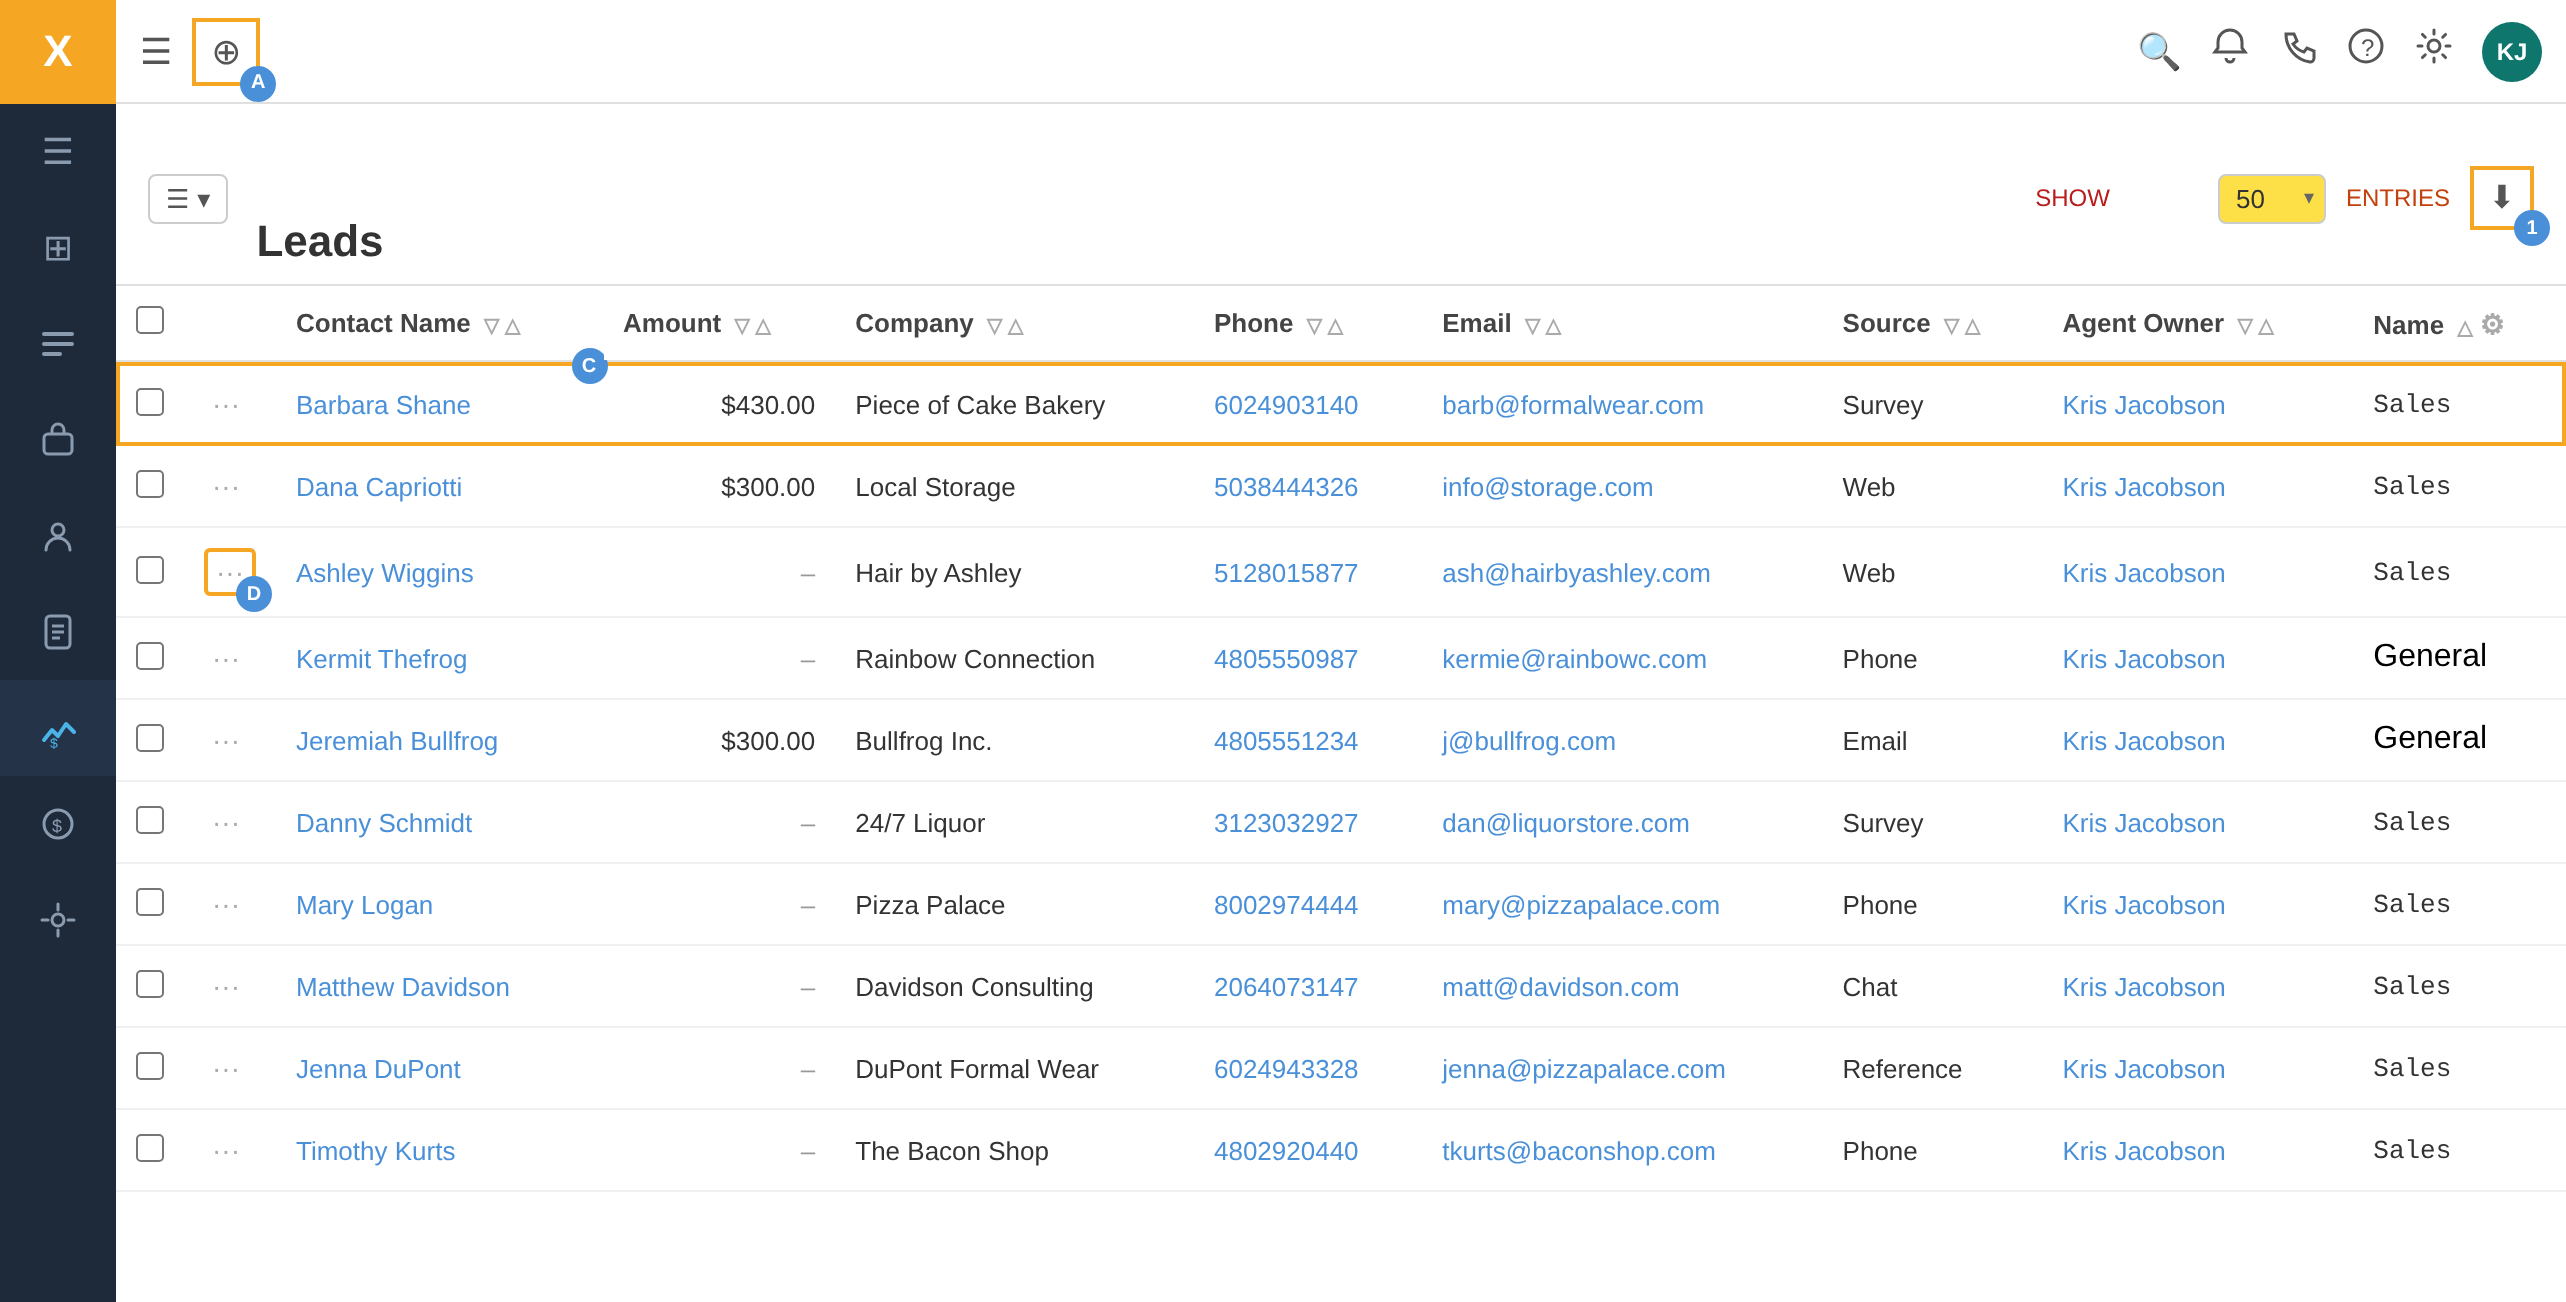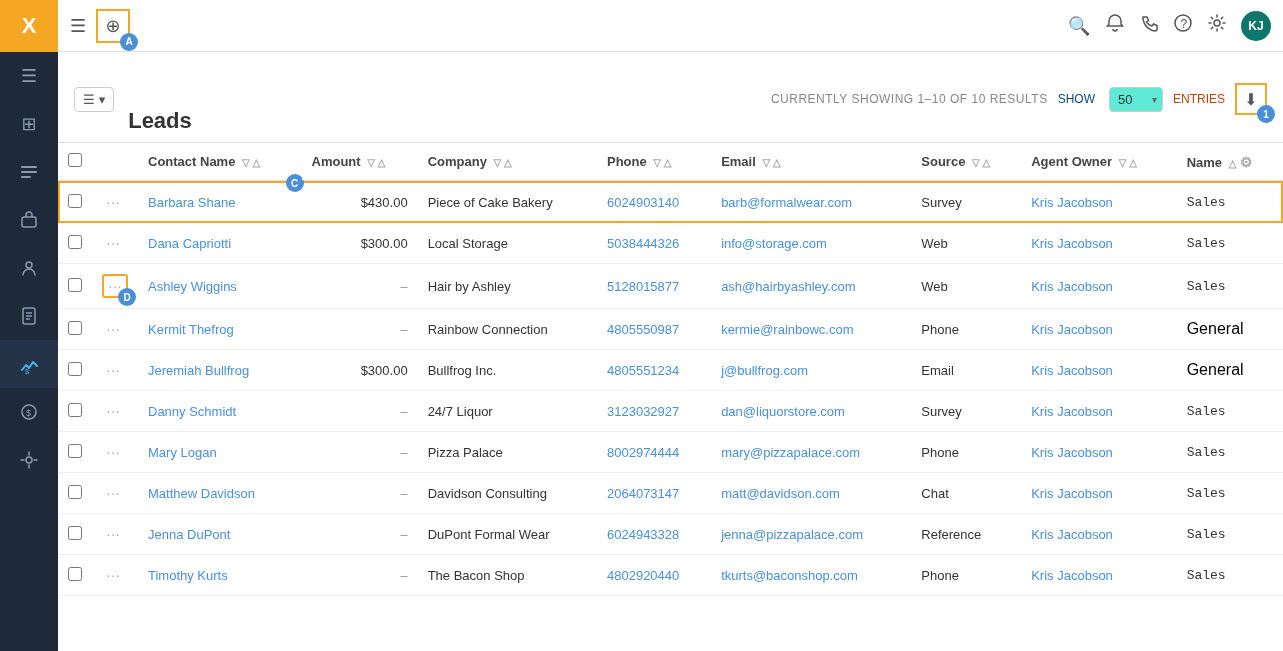--- a/index.html
+++ b/index.html
@@ -125,27 +125,28 @@
       display: flex; align-items: center; gap: 4px;
       border: 1px solid #ccc; border-radius: 4px;
       padding: 4px 8px; cursor: pointer; background: #fff; color: #555; font-size: 13px;
     }
     .page-title { font-size: 22px; font-weight: 600; color: #333; margin-left: 6px; margin-top: 44px; }
     .page-header-right {
       margin-left: auto;
       display: flex; align-items: center; gap: 10px; font-size: 12px; color: #888;
     }
     .showing-text { letter-spacing: 0.5px; }
-    .show-label { font-size: 12px; color: #0c4a6e; margin-right: 4px; }
+    .show-label { font-size: 12px; color: #b91c1c; margin-right: 4px; }
     .entries-select {
       border: 1px solid #ccc; border-radius: 4px;
       padding: 4px 22px 4px 8px;
       font-size: 13px; color: #333;
       appearance: none; cursor: pointer;
-      background: #5eead4;
+      background: #fde047;
+      margin-left: 40px;
     }
     .entries-label { font-size: 12px; color: #c2410c; }
     .download-btn {
       width: 32px; height: 32px;
       border: 2px solid #f5a623;
       background: #fff;
       display: flex; align-items: center; justify-content: center;
       cursor: pointer; font-size: 16px; color: #555;
       position: relative;
     }
@@ -343,21 +344,20 @@
 
     <div class="page-header">
       <div class="page-header-left">
         <div class="filter-btn">
           <span>☰</span>
           <span>▾</span>
         </div>
         <span class="page-title">Leads</span>
       </div>
       <div class="page-header-right">
-        <span class="showing-text">CURRENTLY SHOWING 1–10 OF 10 RESULTS</span>
         <span class="show-label">SHOW</span>
         <div class="select-wrapper">
           <select class="entries-select">
             <option>50</option>
             <option>25</option>
             <option>100</option>
           </select>
           <span class="select-arrow">▾</span>
         </div>
         <span class="entries-label">ENTRIES</span>

